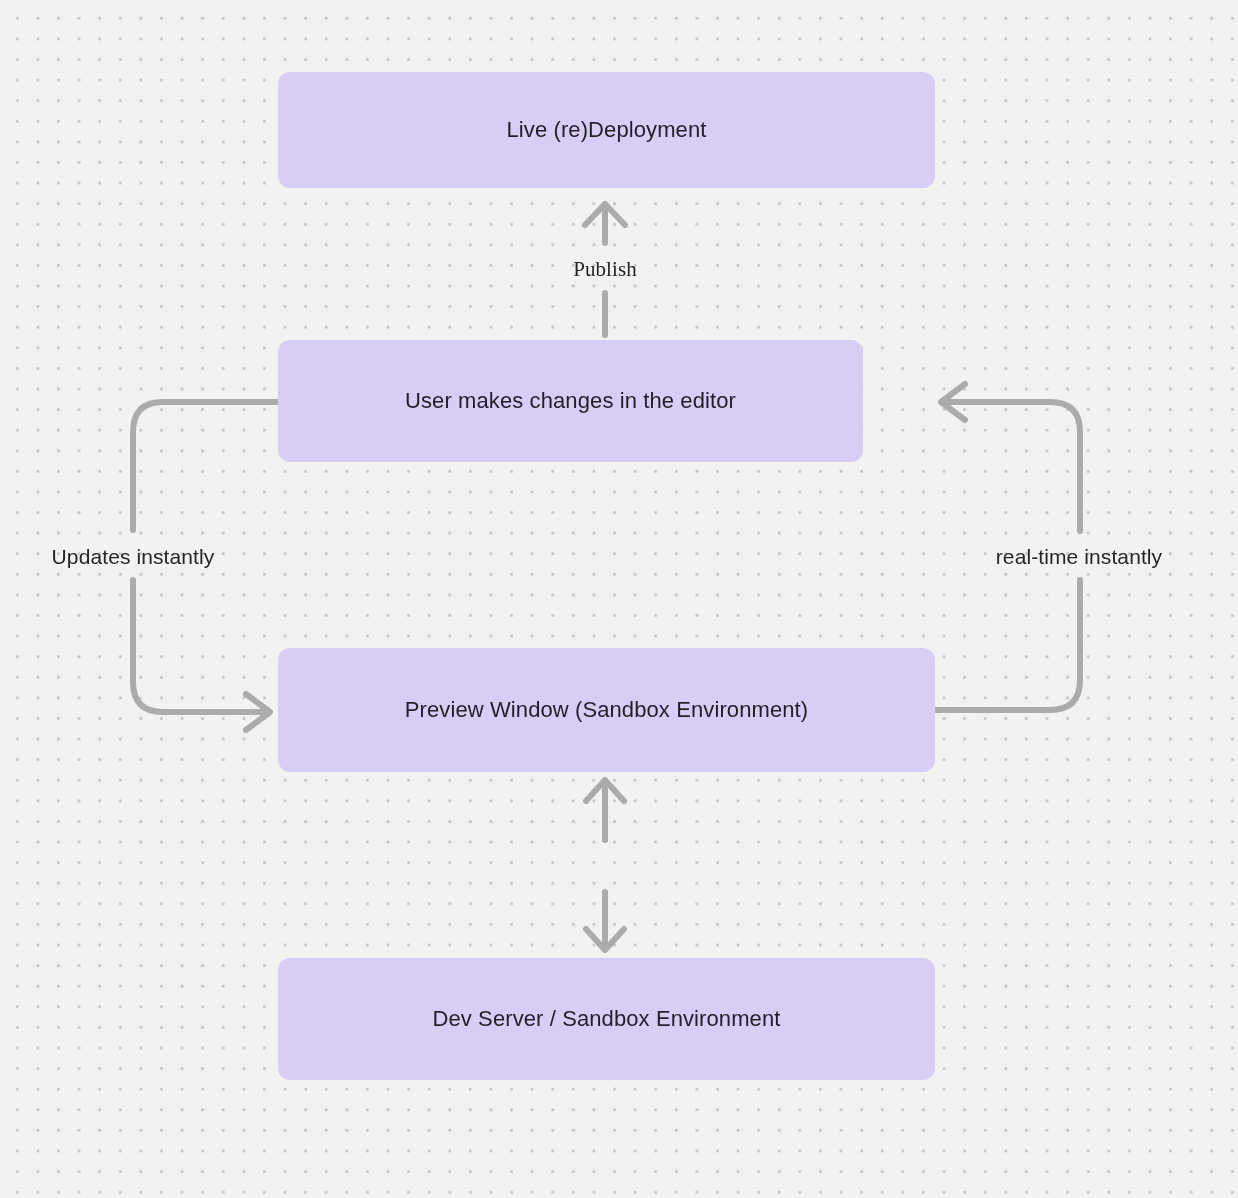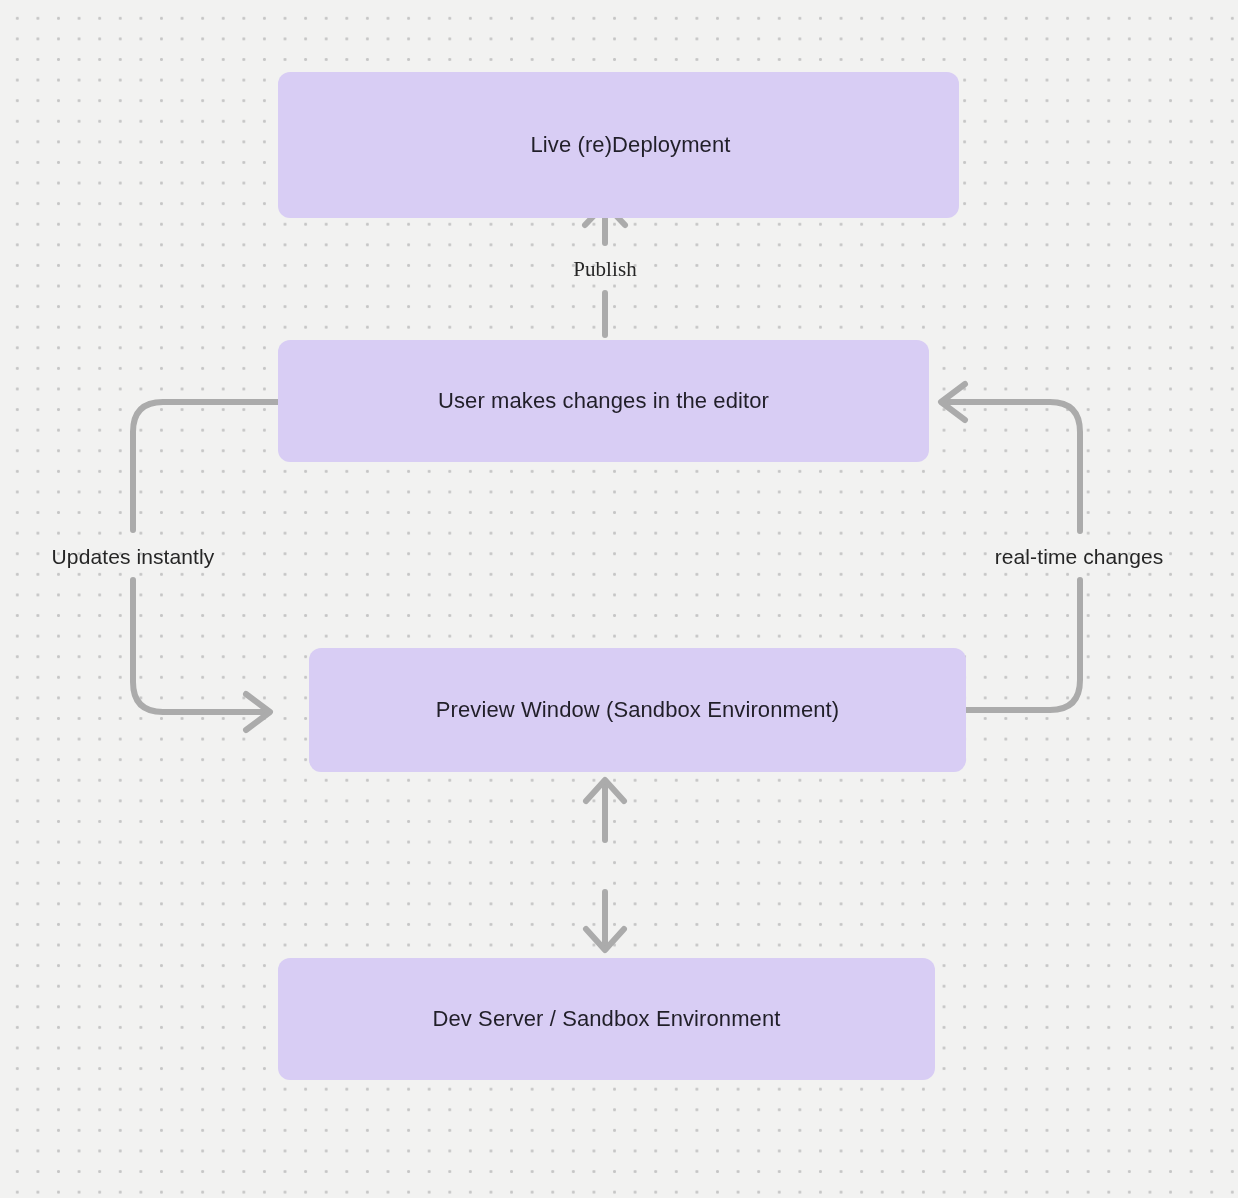--- a/index.html
+++ b/index.html
@@ -79,36 +79,36 @@
     </g>
 
     <g>
       <path class="arrow" d="M605 840 L605 782"></path>
       <path class="arrow" d="M586 801 L605 780 L624 801"></path>
       <path class="arrow" d="M605 892 L605 948"></path>
       <path class="arrow" d="M586 929 L605 950 L624 929"></path>
     </g>
   </svg>
 
-  <div class="node" style="left:278px; top:72px; width:657px; height:146px;padding-left:24px;">
+  <div class="node" style="left:278px; top:72px; width:657px; height:116px;">
     <span class="node-label">Live (re)Deployment</span>
   </div>
 
-  <div class="node" style="left:278px; top:340px; width:651px; height:122px;">
+  <div class="node" style="left:278px; top:340px; width:585px; height:122px;">
     <span class="node-label">User makes changes in the editor</span>
   </div>
 
-  <div class="node" style="left:278px; top:648px; width:657px; height:124px;margin-left:31px;">
+  <div class="node" style="left:278px; top:648px; width:657px; height:124px;">
     <span class="node-label">Preview Window (Sandbox Environment)</span>
   </div>
 
   <div class="node" style="left:278px; top:958px; width:657px; height:122px;">
     <span class="node-label">Dev Server / Sandbox Environment</span>
   </div>
 
   <div class="edge-label" style="left:605px; top:269px;font-family:Liberation Serif, serif;">Publish</div>
 
   <div class="edge-label" style="left:133px; top:557px;">Updates instantly</div>
 
-  <div class="edge-label" style="left:1079px; top:557px;">real-time changes</div>
+  <div class="edge-label" style="left:1079px; top:557px;">real-time instantly</div>
 
 
 </div>
 
 </body></html>

